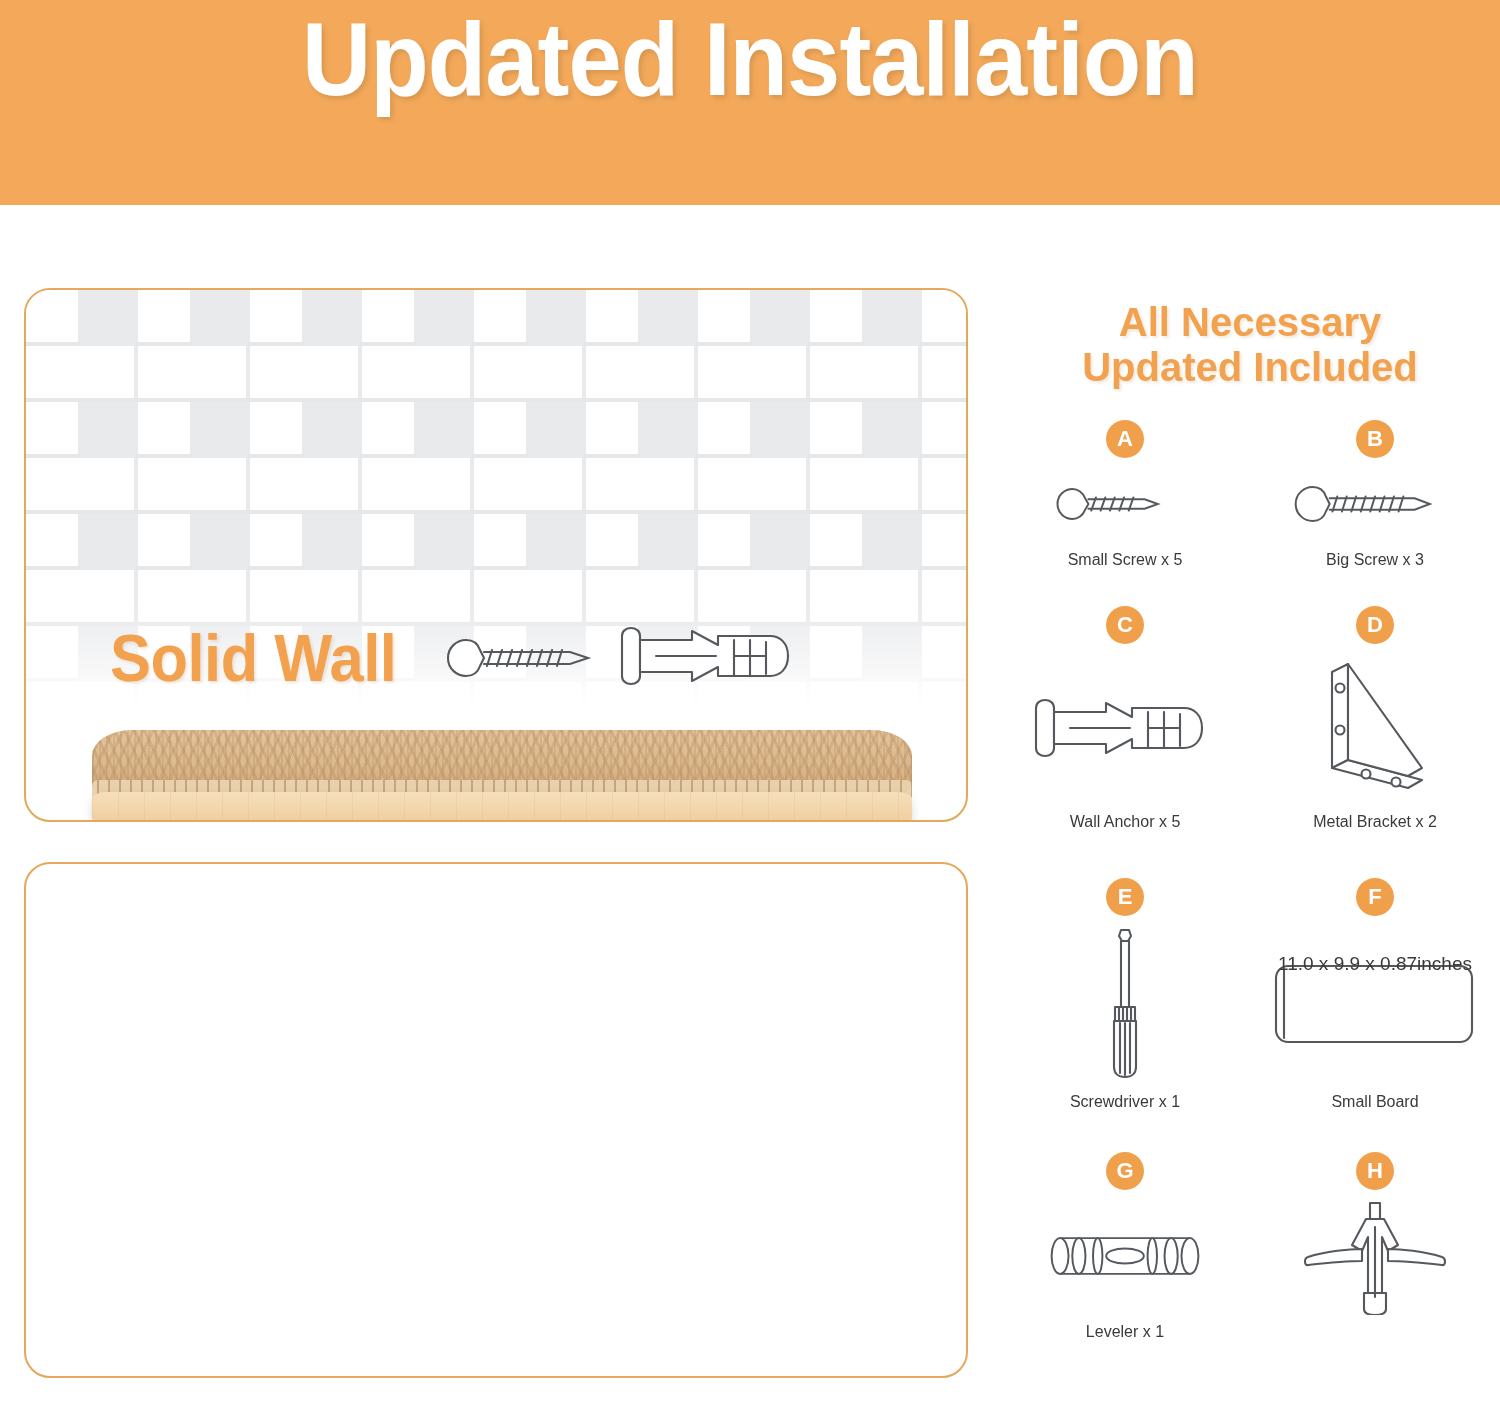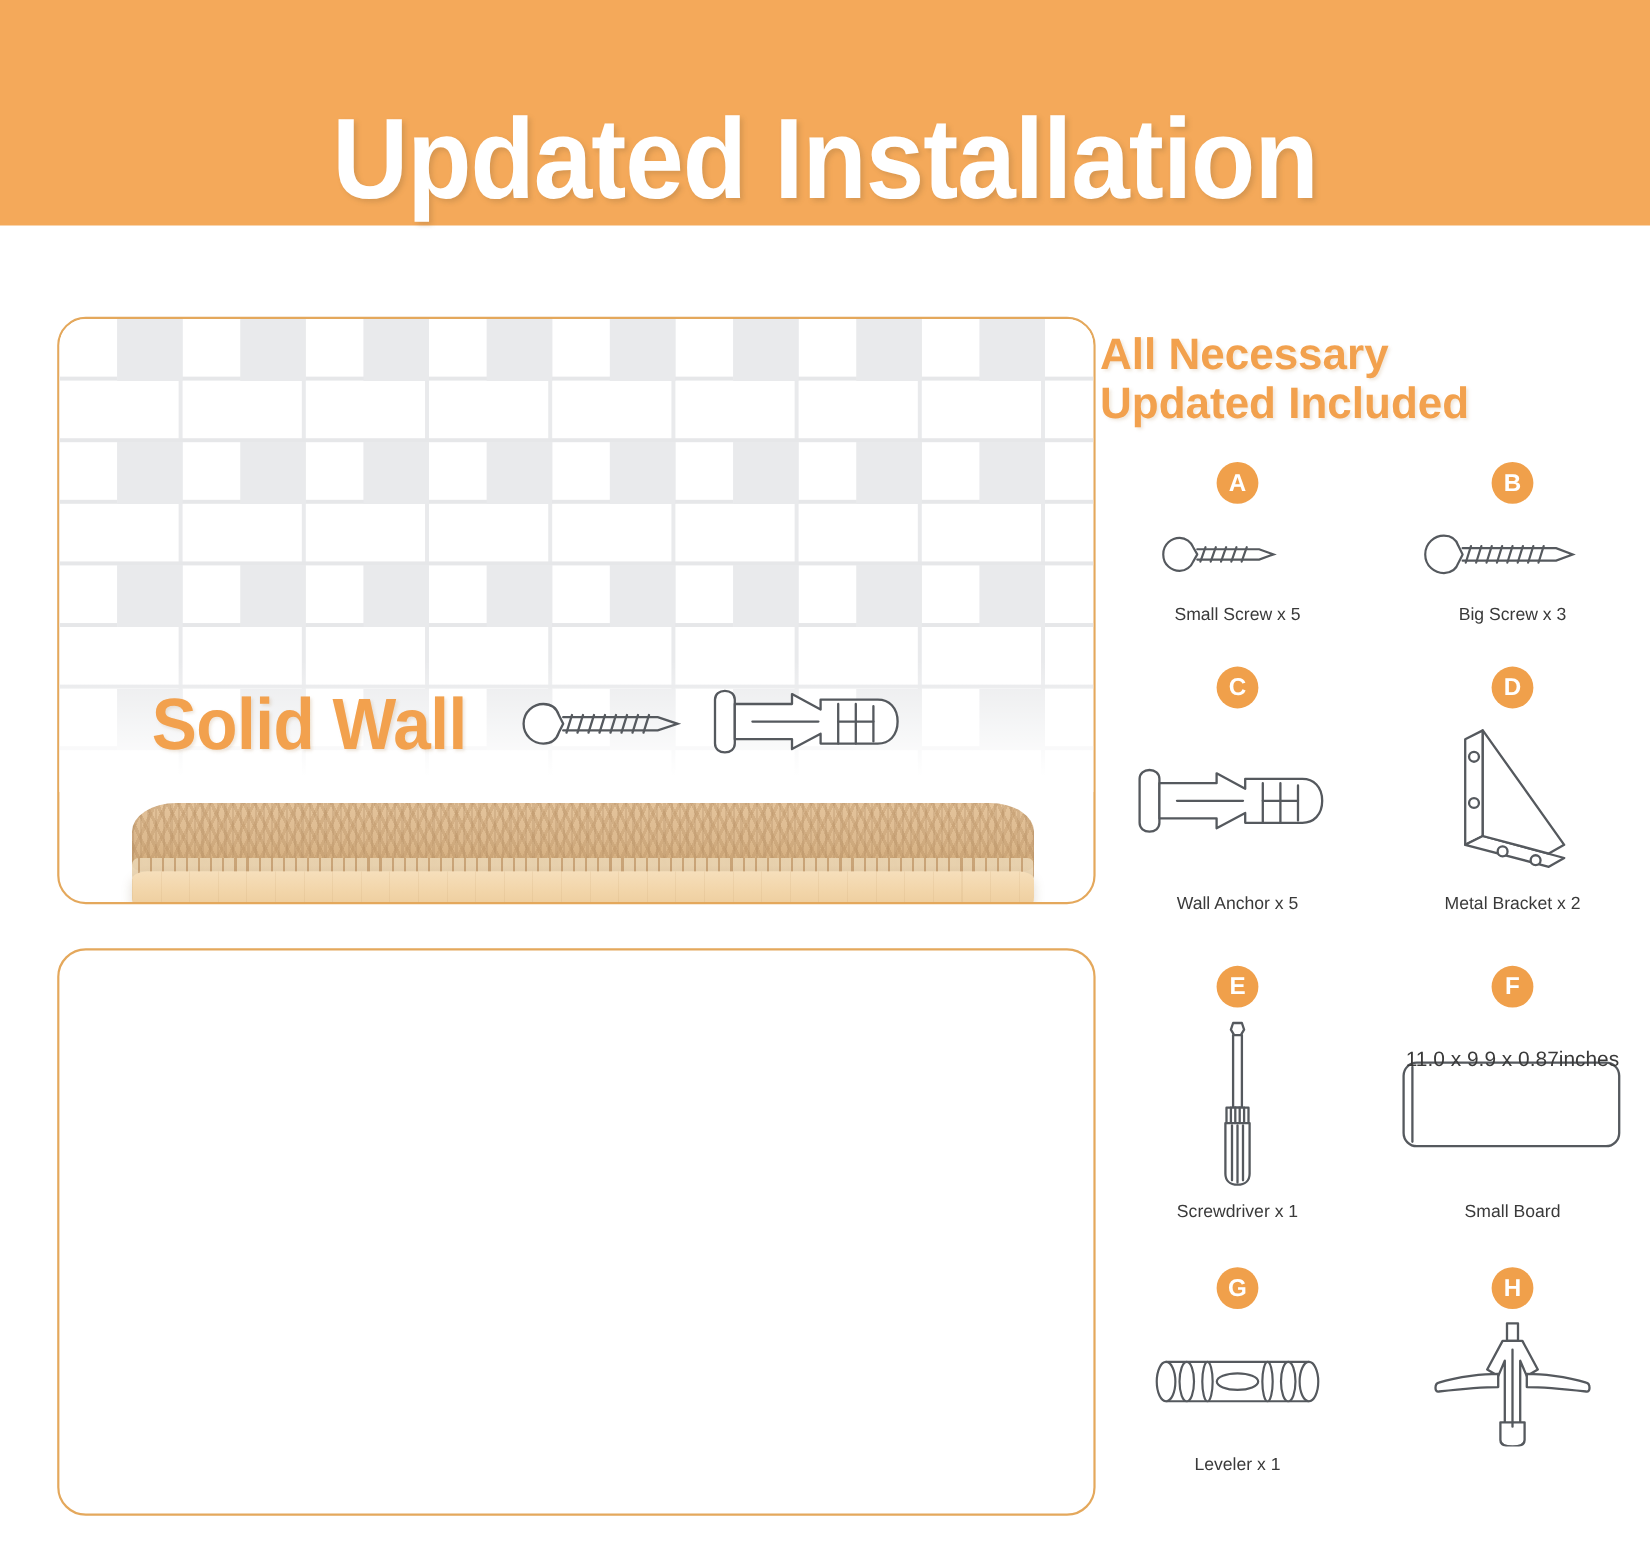--- a/index.html
+++ b/index.html
@@ -8,41 +8,40 @@
     background: #ffffff;
     font-family: "Liberation Sans", sans-serif;
     overflow: hidden;
   }
   .page { position: relative; width: 1500px; height: 1401px; background: #fff; }
 
   
   .banner {
     position: absolute; left: 0; top: 0; width: 1500px; height: 205px;
     background: #f4a95a;
-    display: flex; align-items: flex-end; justify-content: center;
+    display: flex; align-items: flex-start; justify-content: center;
   }
   .banner-title {
     color: #ffffff;
     font-family: "Liberation Sans Narrow", "Liberation Sans", sans-serif;
     font-weight: 700;
     font-size: 104px;
     letter-spacing: -1px;
     transform: scaleX(0.92);
     text-shadow: 3px 3px 5px rgba(150,110,60,0.30);
     white-space: nowrap;
   }
 
   
   .panel {
     position: absolute;
     border: 2px solid #e4a85c;
     border-radius: 26px;
     background: #fff;
     overflow: hidden;
-    margin-left: 28px;
   }
   #panel-solid  { left: 24px; top: 288px;  width: 944px; height: 534px; }
   #panel-dry    { left: 24px; top: 862px;  width: 944px; height: 516px; }
 
   
   .tilewall {
     position: absolute; left: 0; top: 0; right: 0; height: 430px;
     background-color: #ffffff;
     background-image:
       linear-gradient(to bottom, rgba(225,226,228,0) 0px, rgba(225,226,228,0) 52px, #e6e7e9 52px, #e6e7e9 56px),
@@ -107,20 +106,21 @@
     border-radius: 14px 14px 28px 28px / 8px 8px 22px 22px;
     background:
       repeating-linear-gradient(to right, rgba(198,160,110,.16) 0 1px, rgba(255,255,255,0) 1px 26px),
       linear-gradient(to bottom, #f6dfbb 0%, #f2d5a9 40%, #e9c693 100%);
     box-shadow: 0 5px 10px rgba(120,95,60,.22);
   }
 
   
   .hw-title {
     position: absolute; left: 1000px; top: 300px; width: 500px;
+    text-align: center;
     color: #f2a14e;
     font-family: "Liberation Sans Narrow", "Liberation Sans", sans-serif;
     font-weight: 700; font-size: 40px; line-height: 1.12;
     text-shadow: 2px 2px 3px rgba(180,140,90,0.20);
   }
   .hw-grid {
     position: absolute; left: 1000px; top: 420px; width: 500px;
   }
   .hw-row { display: flex; }
   .hw-cell {

